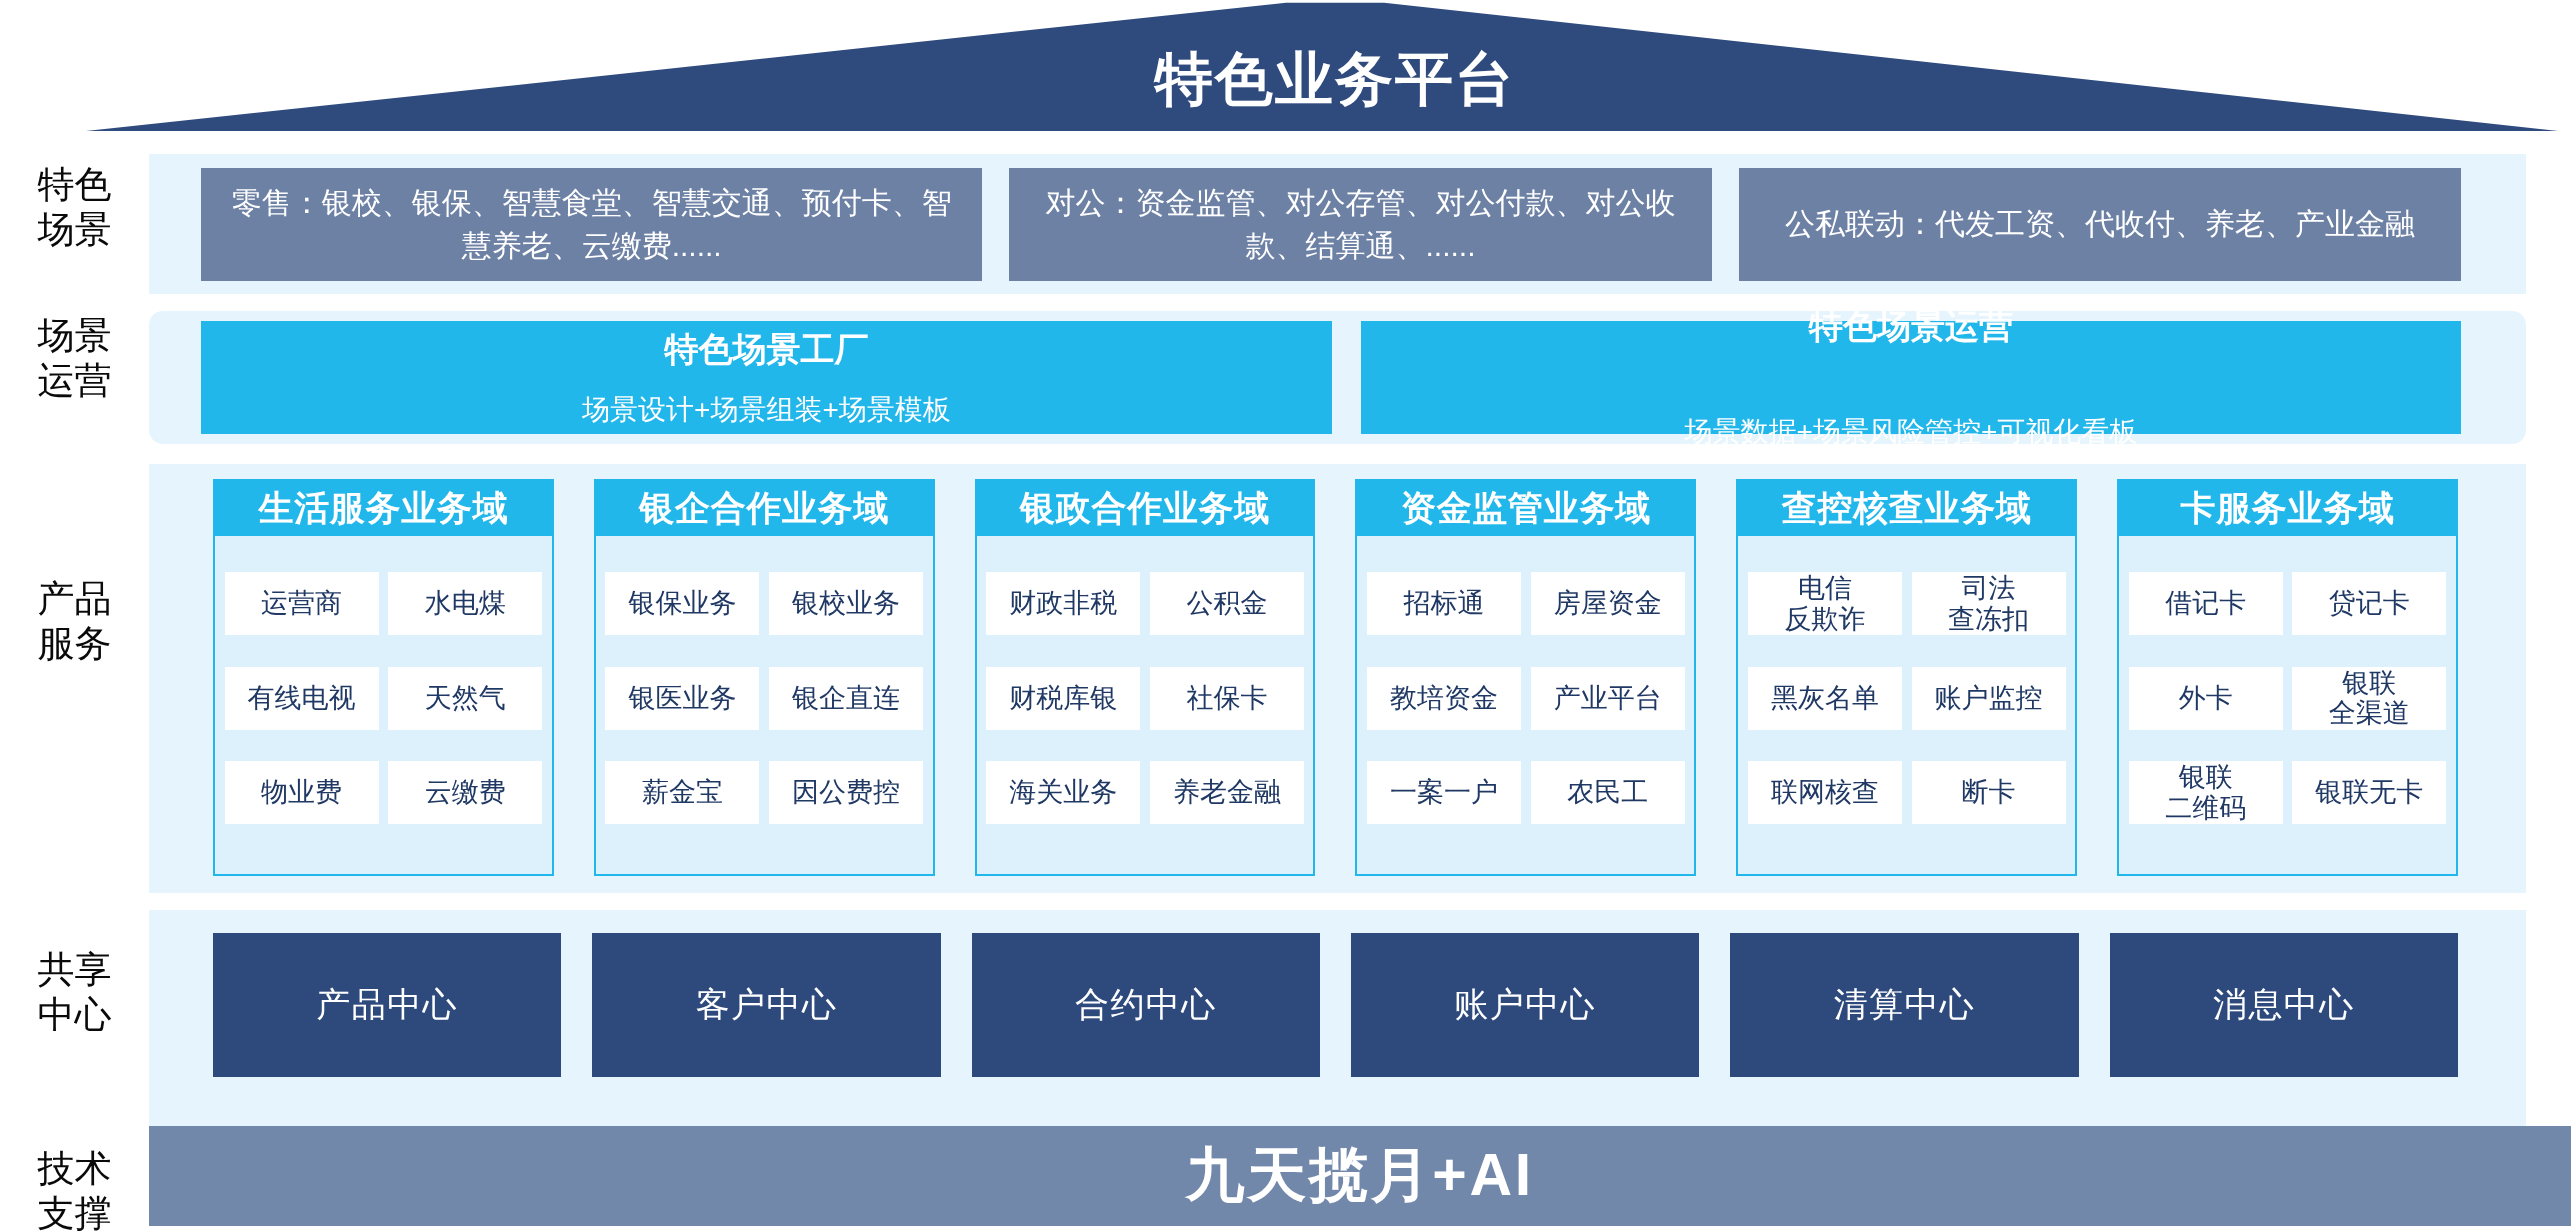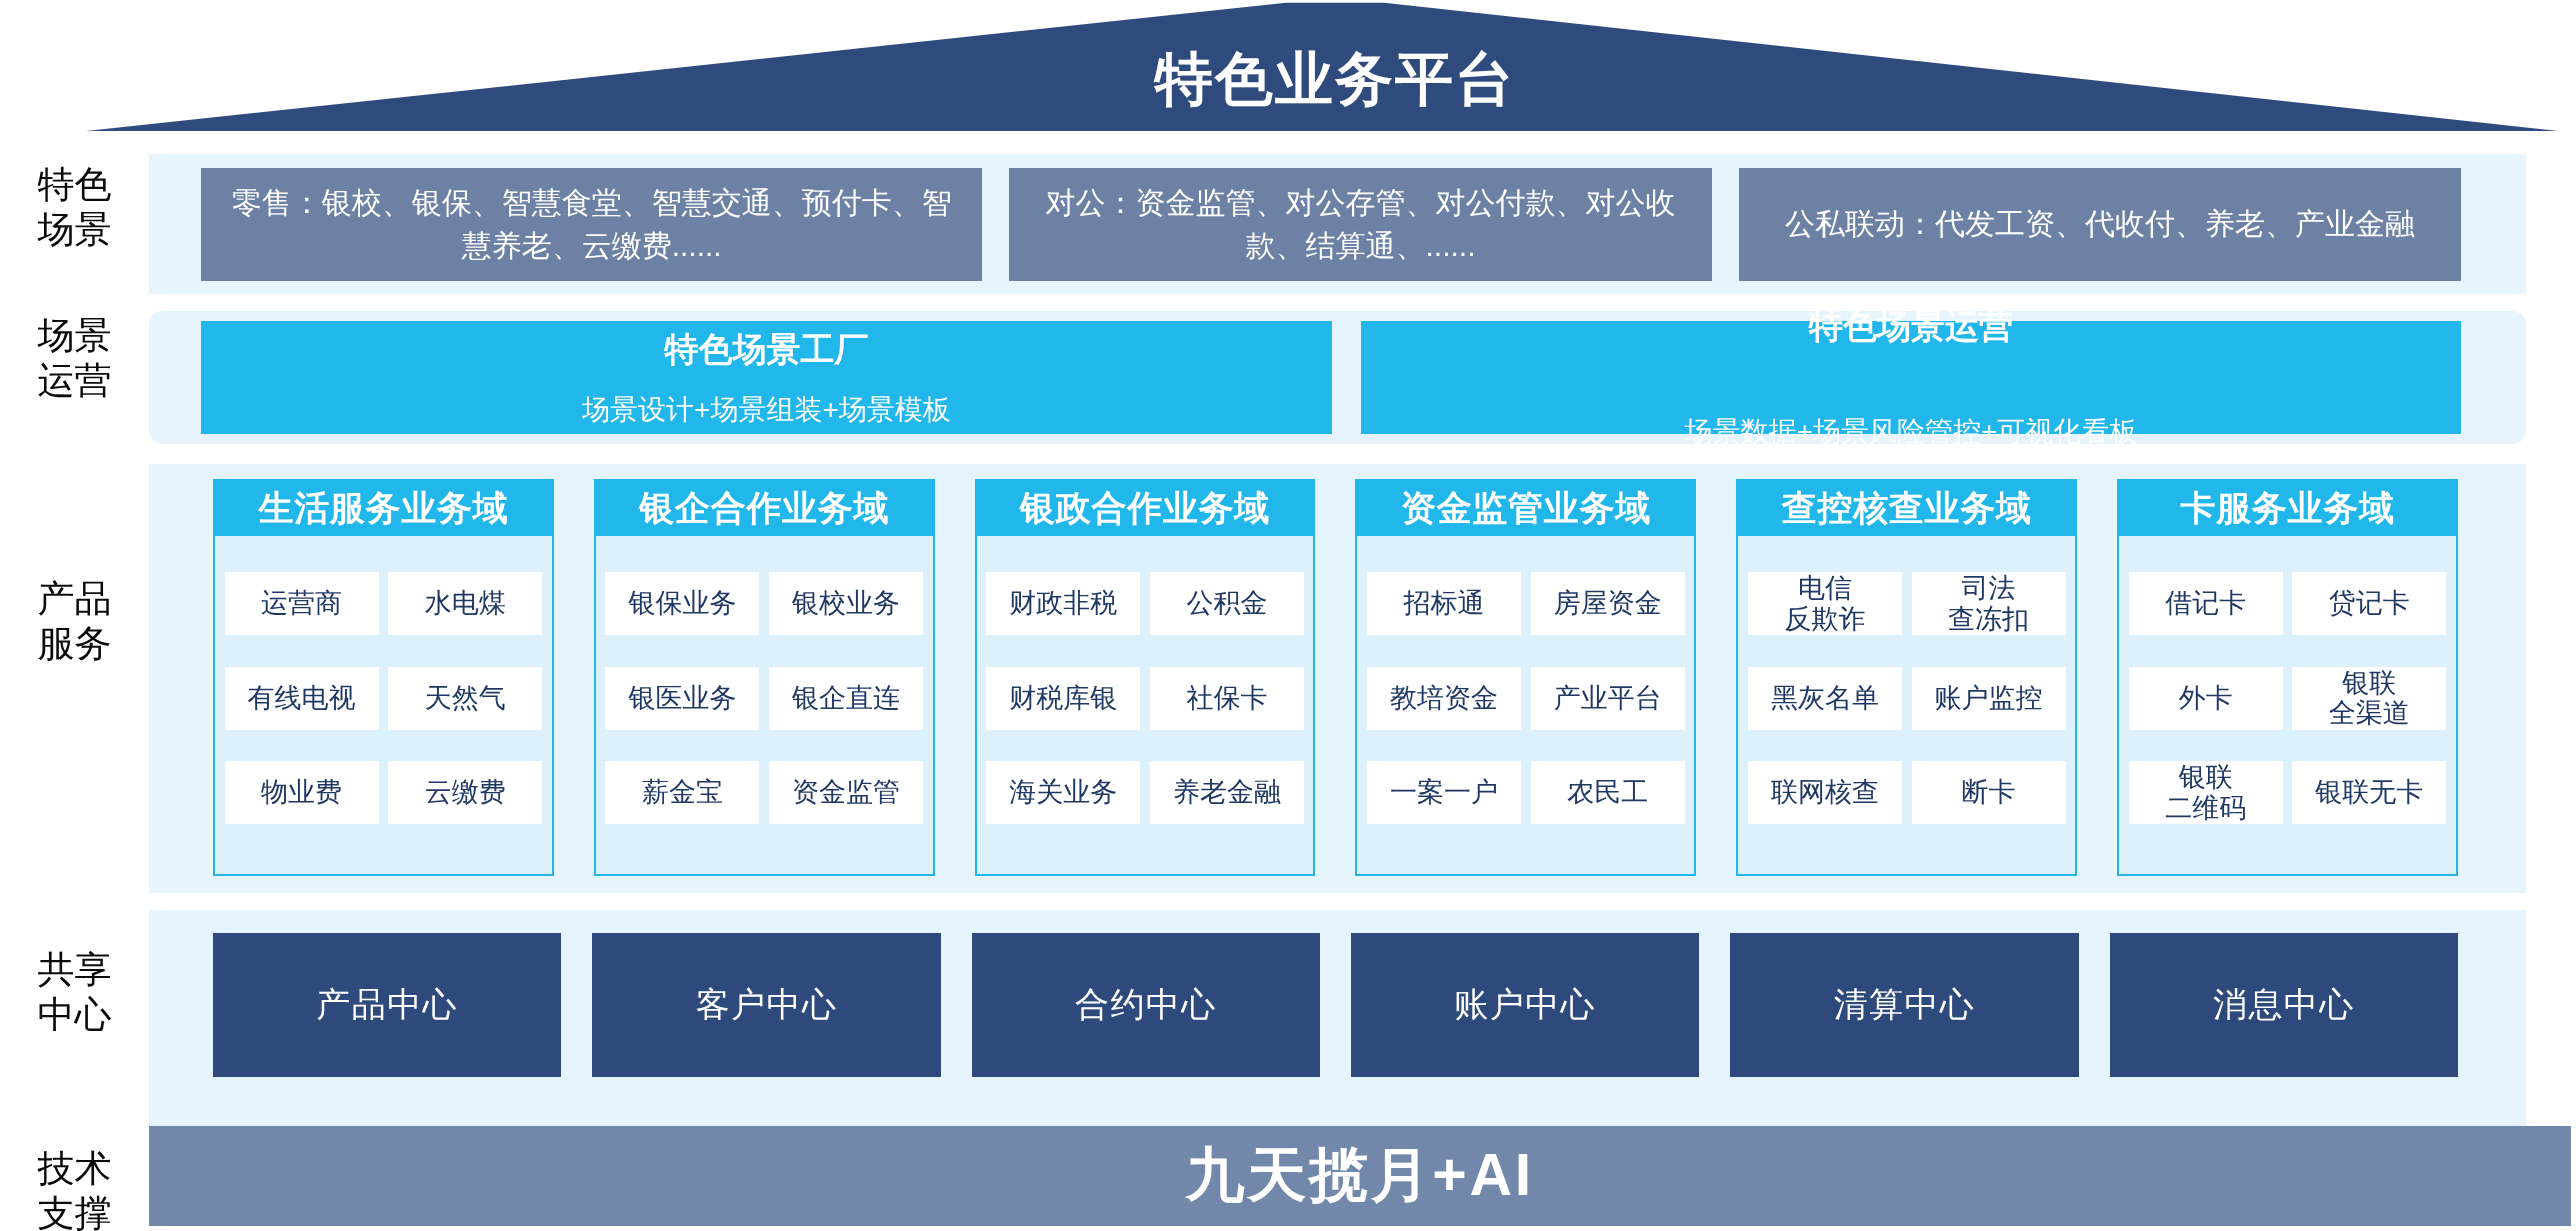--- a/index.html
+++ b/index.html
@@ -115,21 +115,21 @@
         </div>
       </div>
       <div class="col">
         <div class="col-header">银企合作业务域</div>
         <div class="col-body">
           <div class="chip">银保业务</div>
           <div class="chip">银校业务</div>
           <div class="chip">银医业务</div>
           <div class="chip">银企直连</div>
           <div class="chip">薪金宝</div>
-          <div class="chip">资金监管</div>
+          <div class="chip">因公费控</div>
         </div>
       </div>
       <div class="col">
         <div class="col-header">银政合作业务域</div>
         <div class="col-body">
           <div class="chip">财政非税</div>
           <div class="chip">公积金</div>
           <div class="chip">财税库银</div>
           <div class="chip">社保卡</div>
           <div class="chip">海关业务</div>

